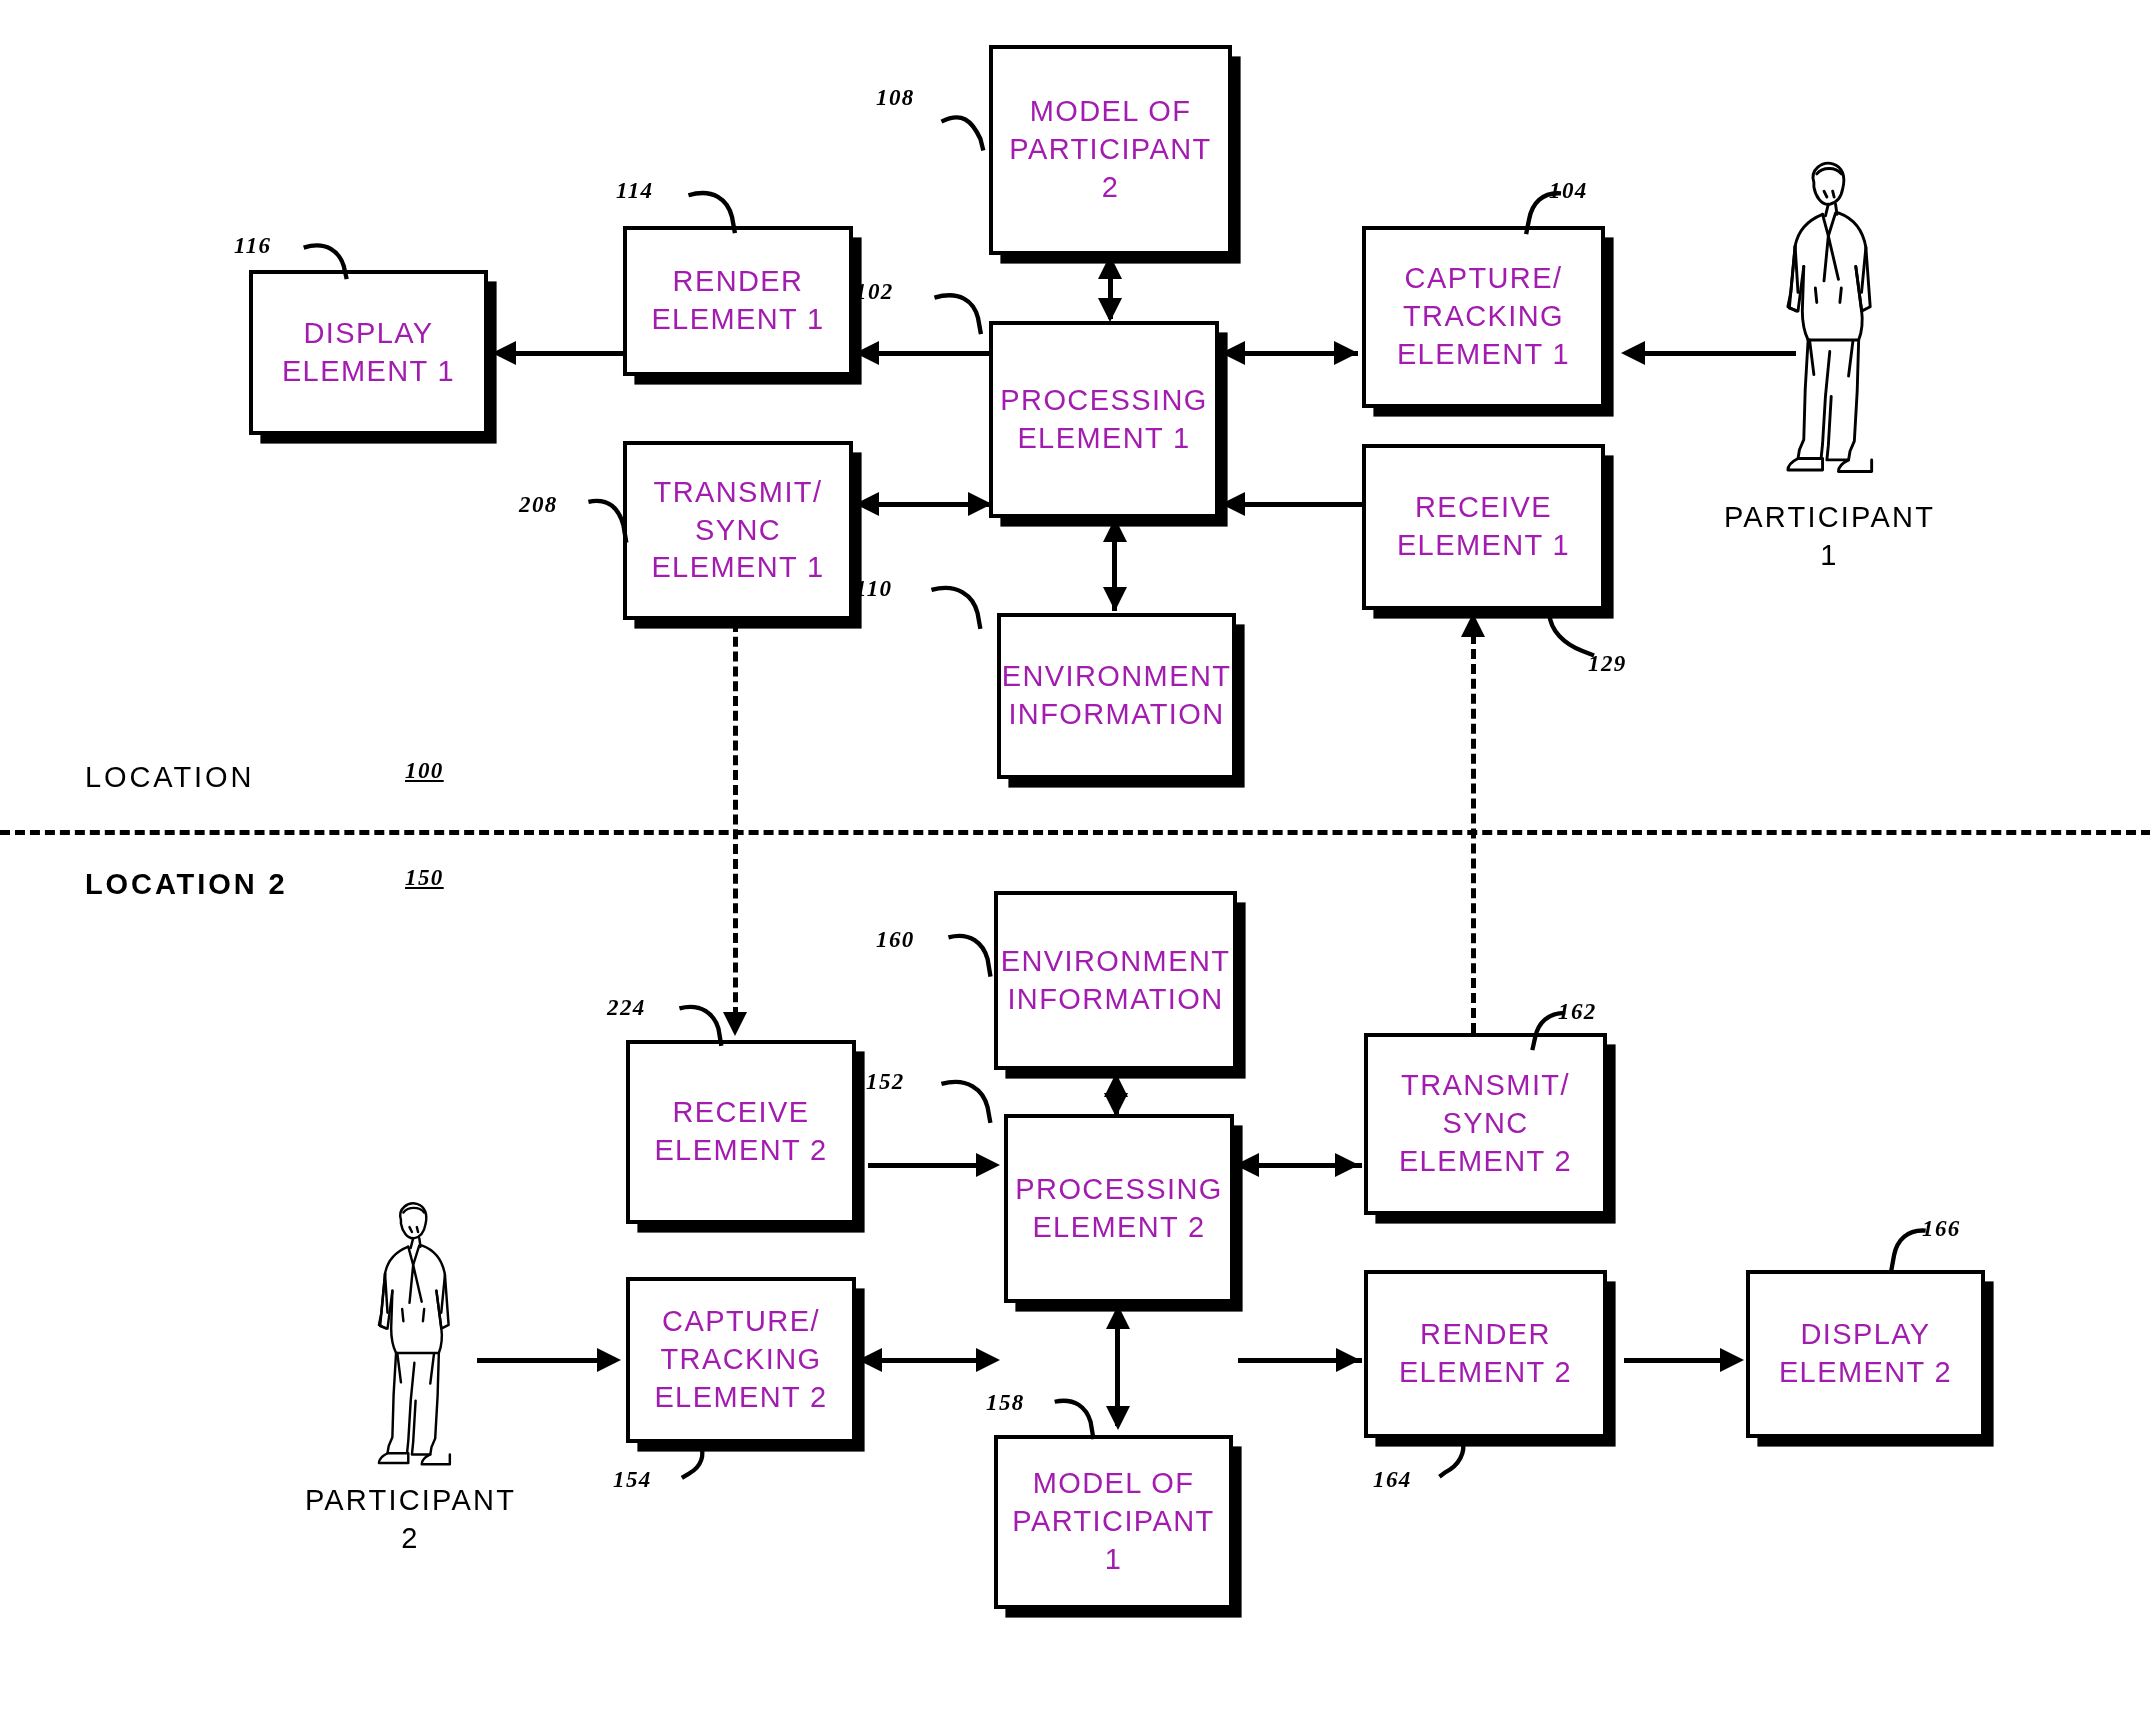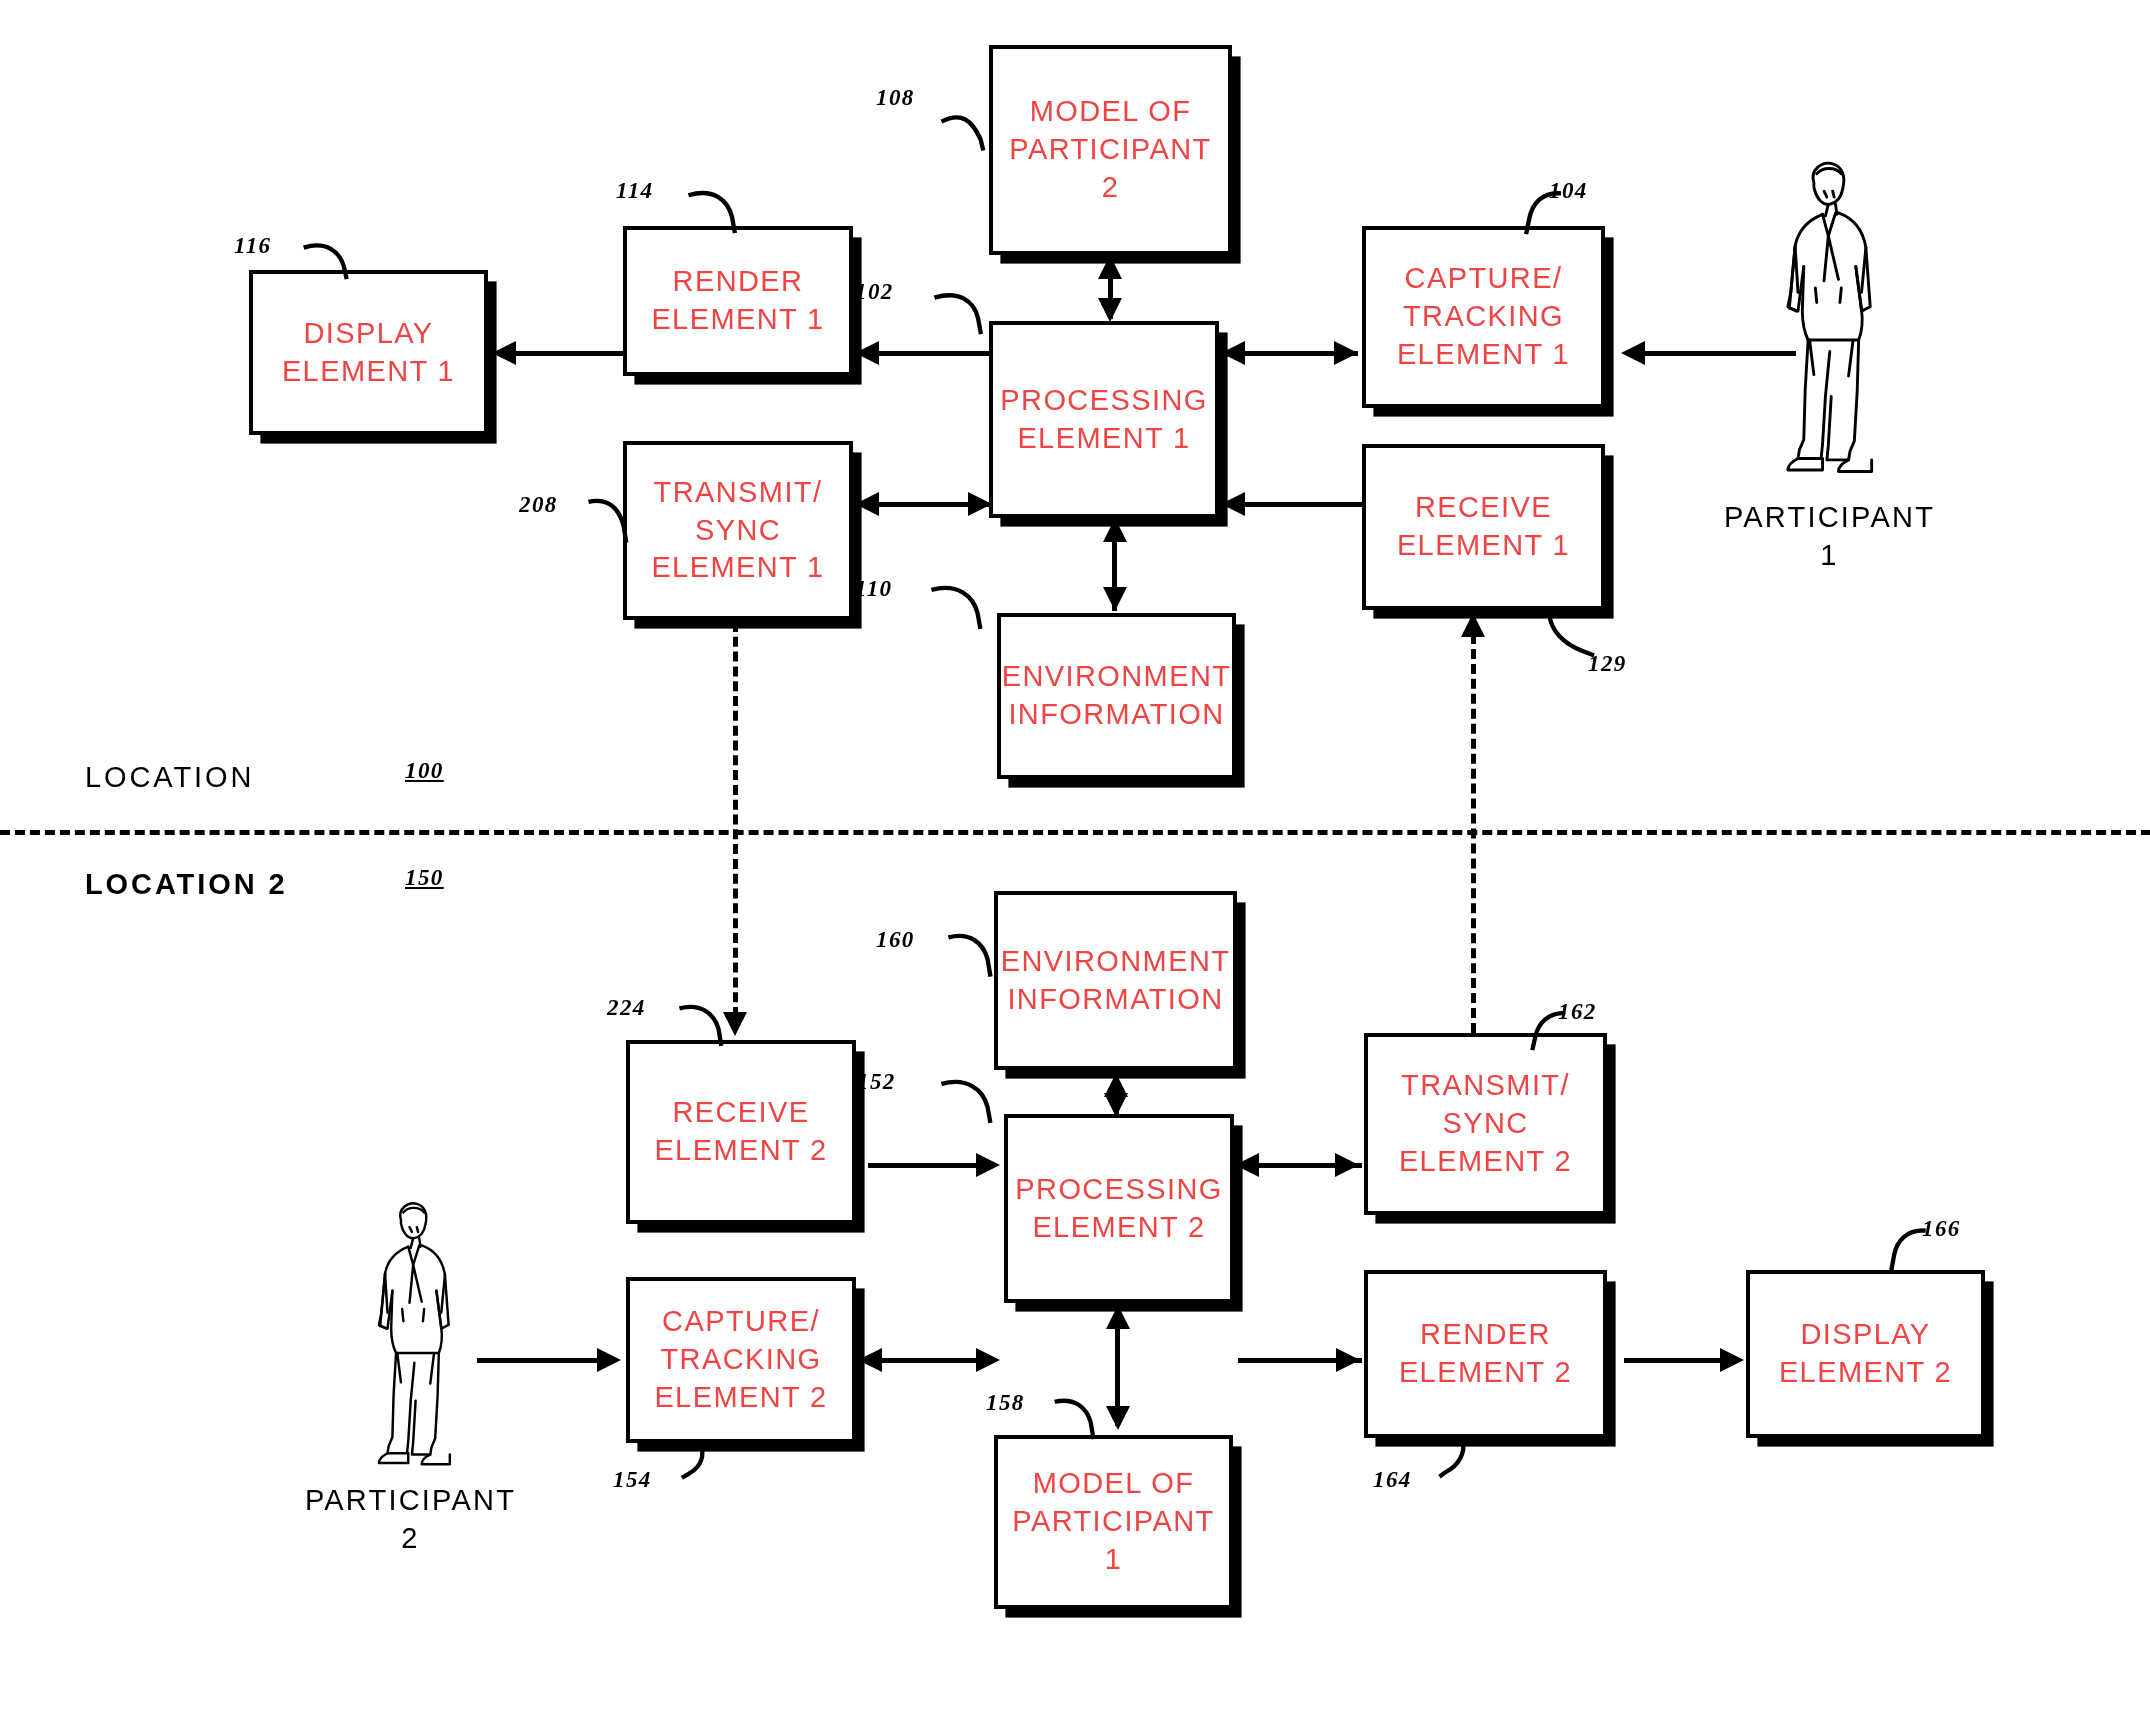--- a/index.html
+++ b/index.html
@@ -11,21 +11,21 @@
     position:absolute;
     box-sizing:border-box;
     border:4.3px solid #000;
     background:#fff;
     box-shadow:10px 10px 0 -1.4px #000;
     display:flex;
     align-items:center;
     justify-content:center;
     text-align:center;
     letter-spacing:1.4px;
-    color:#ef4444;
+    color:#a21caf;
     font-family:"Liberation Sans",sans-serif;
     font-weight:400;
     line-height:1.30;
     white-space:pre-line;
     font-size:29px;
     z-index:6;
   }
   .box span{display:block;width:100%;}
 
   
@@ -244,21 +244,21 @@
     <path d="M2 10 C32 2 50 18 56 38 L60 62" stroke="#000" stroke-width="6" fill="none"></path>
   </svg>
 
   <div class="ln h" style="left:868px;top:1163px;width:111px;"></div>
   <div class="ar ar-r" style="left:976px;top:1153px;"></div>
 
   <div class="box" style="left:1004px;top:1114px;width:230px;height:189px;">
     <span>PROCESSING
 ELEMENT 2</span>
   </div>
-  <div class="ref" style="left:833px;top:1069px;padding-left:24px;">152</div>
+  <div class="ref" style="left:866px;top:1069px;">152</div>
   <svg class="leader" style="left:940px;top:1075px;width:72px;height:51px;" viewBox="0 0 100 70">
     <path d="M2 12 C38 2 60 20 66 44 L70 66" stroke="#000" stroke-width="6" fill="none"></path>
   </svg>
 
   <div class="box" style="left:626px;top:1277px;width:230px;height:166px;">
     <span>CAPTURE/
 TRACKING
 ELEMENT 2</span>
   </div>
   <div class="ref" style="left:613px;top:1467px;">154</div>

